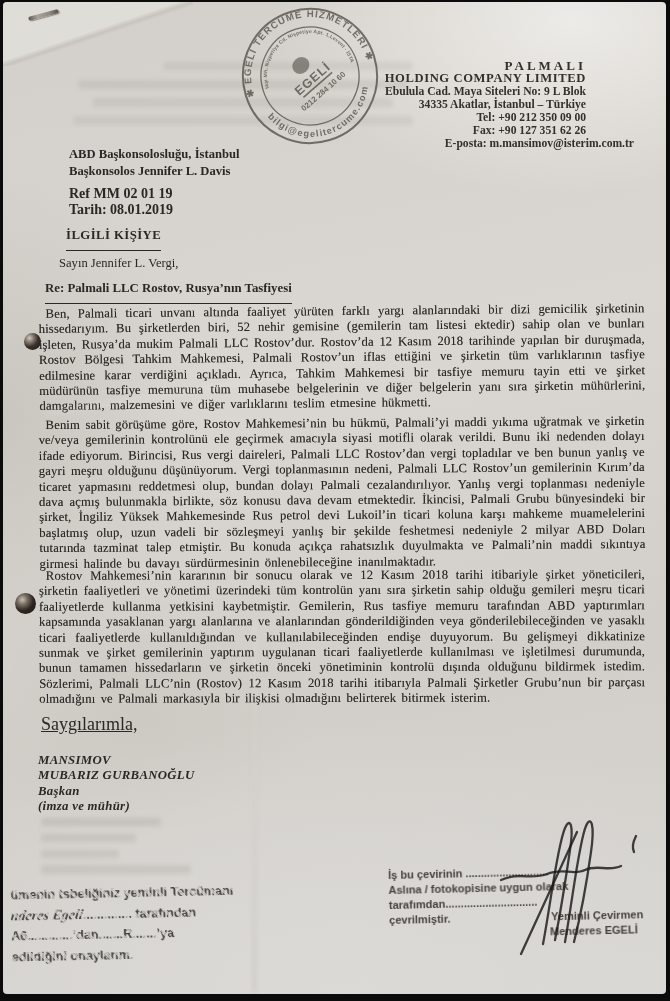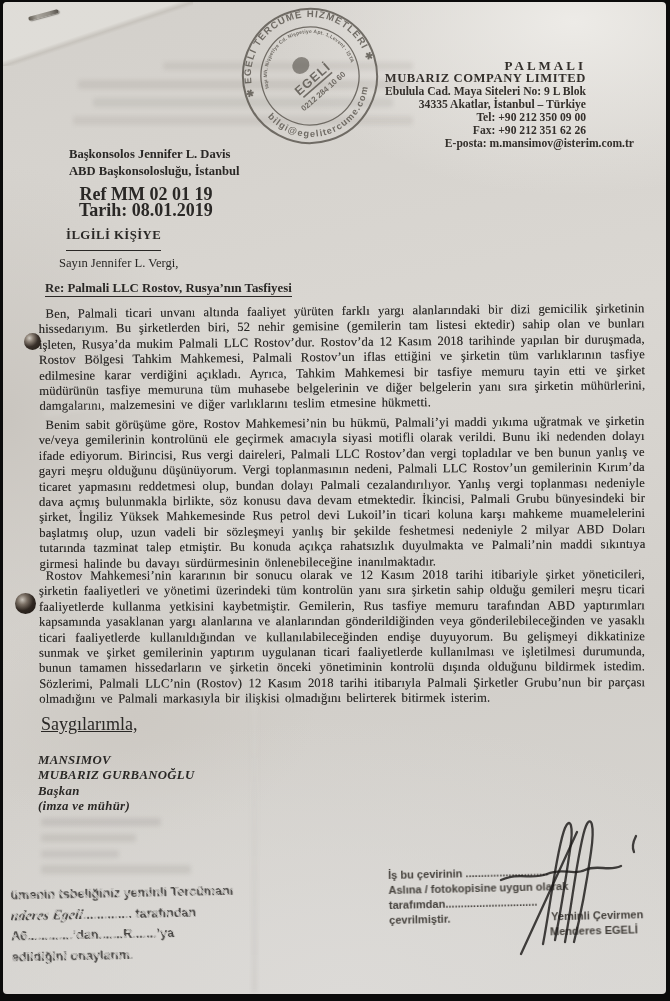--- a/index.html
+++ b/index.html
@@ -28,26 +28,26 @@
     font-weight:700;font-size:11.6px;line-height:13px;margin-top:29px;}
   .lh-company{font-size:13px;letter-spacing:3px;}
   .lh-company2{font-size:12.6px;letter-spacing:.6px;}
   .lh-email{transform:translateX(48px);}
   
   .round-stamp{position:absolute;left:222px;top:-2px;opacity:.82;filter:blur(.3px);}
   .round-stamp text{fill:#534e47;font-family:"Liberation Sans",sans-serif;font-weight:700;}
   
   .blk{position:absolute;color:#2a2826;}
   .recipient{left:66px;top:144px;font-size:12.6px;font-weight:700;line-height:16.5px;}
-  .refblock{left:76px;top:184px;font-size:18px;font-weight:700;line-height:16px;text-align:center;}
+  .refblock{left:66px;top:184px;font-size:14px;font-weight:700;line-height:16px;}
   .attention{left:63px;top:226px;font-size:12.8px;font-weight:700;}
   .attention span{border-bottom:1.4px solid #2a2826;padding-bottom:8px;letter-spacing:.4px;}
   .salutation{left:56px;top:254px;font-size:12.6px;}
   .subject{left:42px;top:279px;font-size:12.8px;font-weight:700;}
-  .subject span{border-bottom:1.4px solid #2a2826;padding-bottom:1px;}
+  .subject span{border-bottom:1.4px solid #2a2826;padding-bottom:8px;}
   .para{left:36px;width:606px;font-size:12.7px;line-height:15.4px;text-align:justify;
     word-spacing:2px;letter-spacing:.12px;text-indent:7px;
     text-shadow:0 0 .4px rgba(42,40,38,.55);}
   .p1{top:302px;transform:rotate(-.55deg);}
   .p2{top:414px;transform:rotate(-.4deg);}
   .p3{top:566px;transform:rotate(-.15deg);}
   .closing{left:38px;top:712px;font-size:18px;text-decoration:underline;}
   .sigblock{left:35px;top:739px;font-size:12.8px;font-weight:700;font-style:italic;
     line-height:15.4px;letter-spacing:.3px;margin-top:12px;}
   
@@ -104,31 +104,31 @@
           <ellipse cx="85" cy="62" rx="9" ry="8" fill="#534e47" opacity=".75"></ellipse>
           <text x="85" y="84" text-anchor="middle" font-size="12.5" letter-spacing="1">EGELİ</text>
           <rect x="66" y="87" width="38" height="1.6" fill="#534e47"></rect>
           <text x="85" y="99" text-anchor="middle" font-size="8">0212 284 10 60</text>
         </g>
       </g>
     </svg>
 
     <div class="letterhead">
       <div class="lh-company">PALMALI</div>
-      <div class="lh-company2">MUBARIZ COMPANY LIMITED</div>
+      <div class="lh-company2">HOLDING COMPANY LIMITED</div>
       <div>Ebulula Cad. Maya Siteleri No: 9 L Blok</div>
       <div>34335 Akatlar, İstanbul – Türkiye</div>
       <div>Tel: +90 212 350 09 00</div>
-      <div>Fax: +90 212 351 62 26</div>
+      <div>Fax: +90 127 351 62 26</div>
       <div class="lh-email">E-posta: m.mansimov@isterim.com.tr</div>
     </div>
 
     <div class="blk recipient">
+      <div>ABD Başkonsolosluğu, İstanbul</div>
       <div>Başkonsolos Jennifer L. Davis</div>
-      <div>ABD Başkonsolosluğu, İstanbul</div>
     </div>
 
     <div class="blk refblock">
       <div>Ref MM 02 01 19</div>
       <div>Tarih: 08.01.2019</div>
     </div>
 
     <div class="blk attention">
       <span>İLGİLİ KİŞİYE</span>
     </div>

